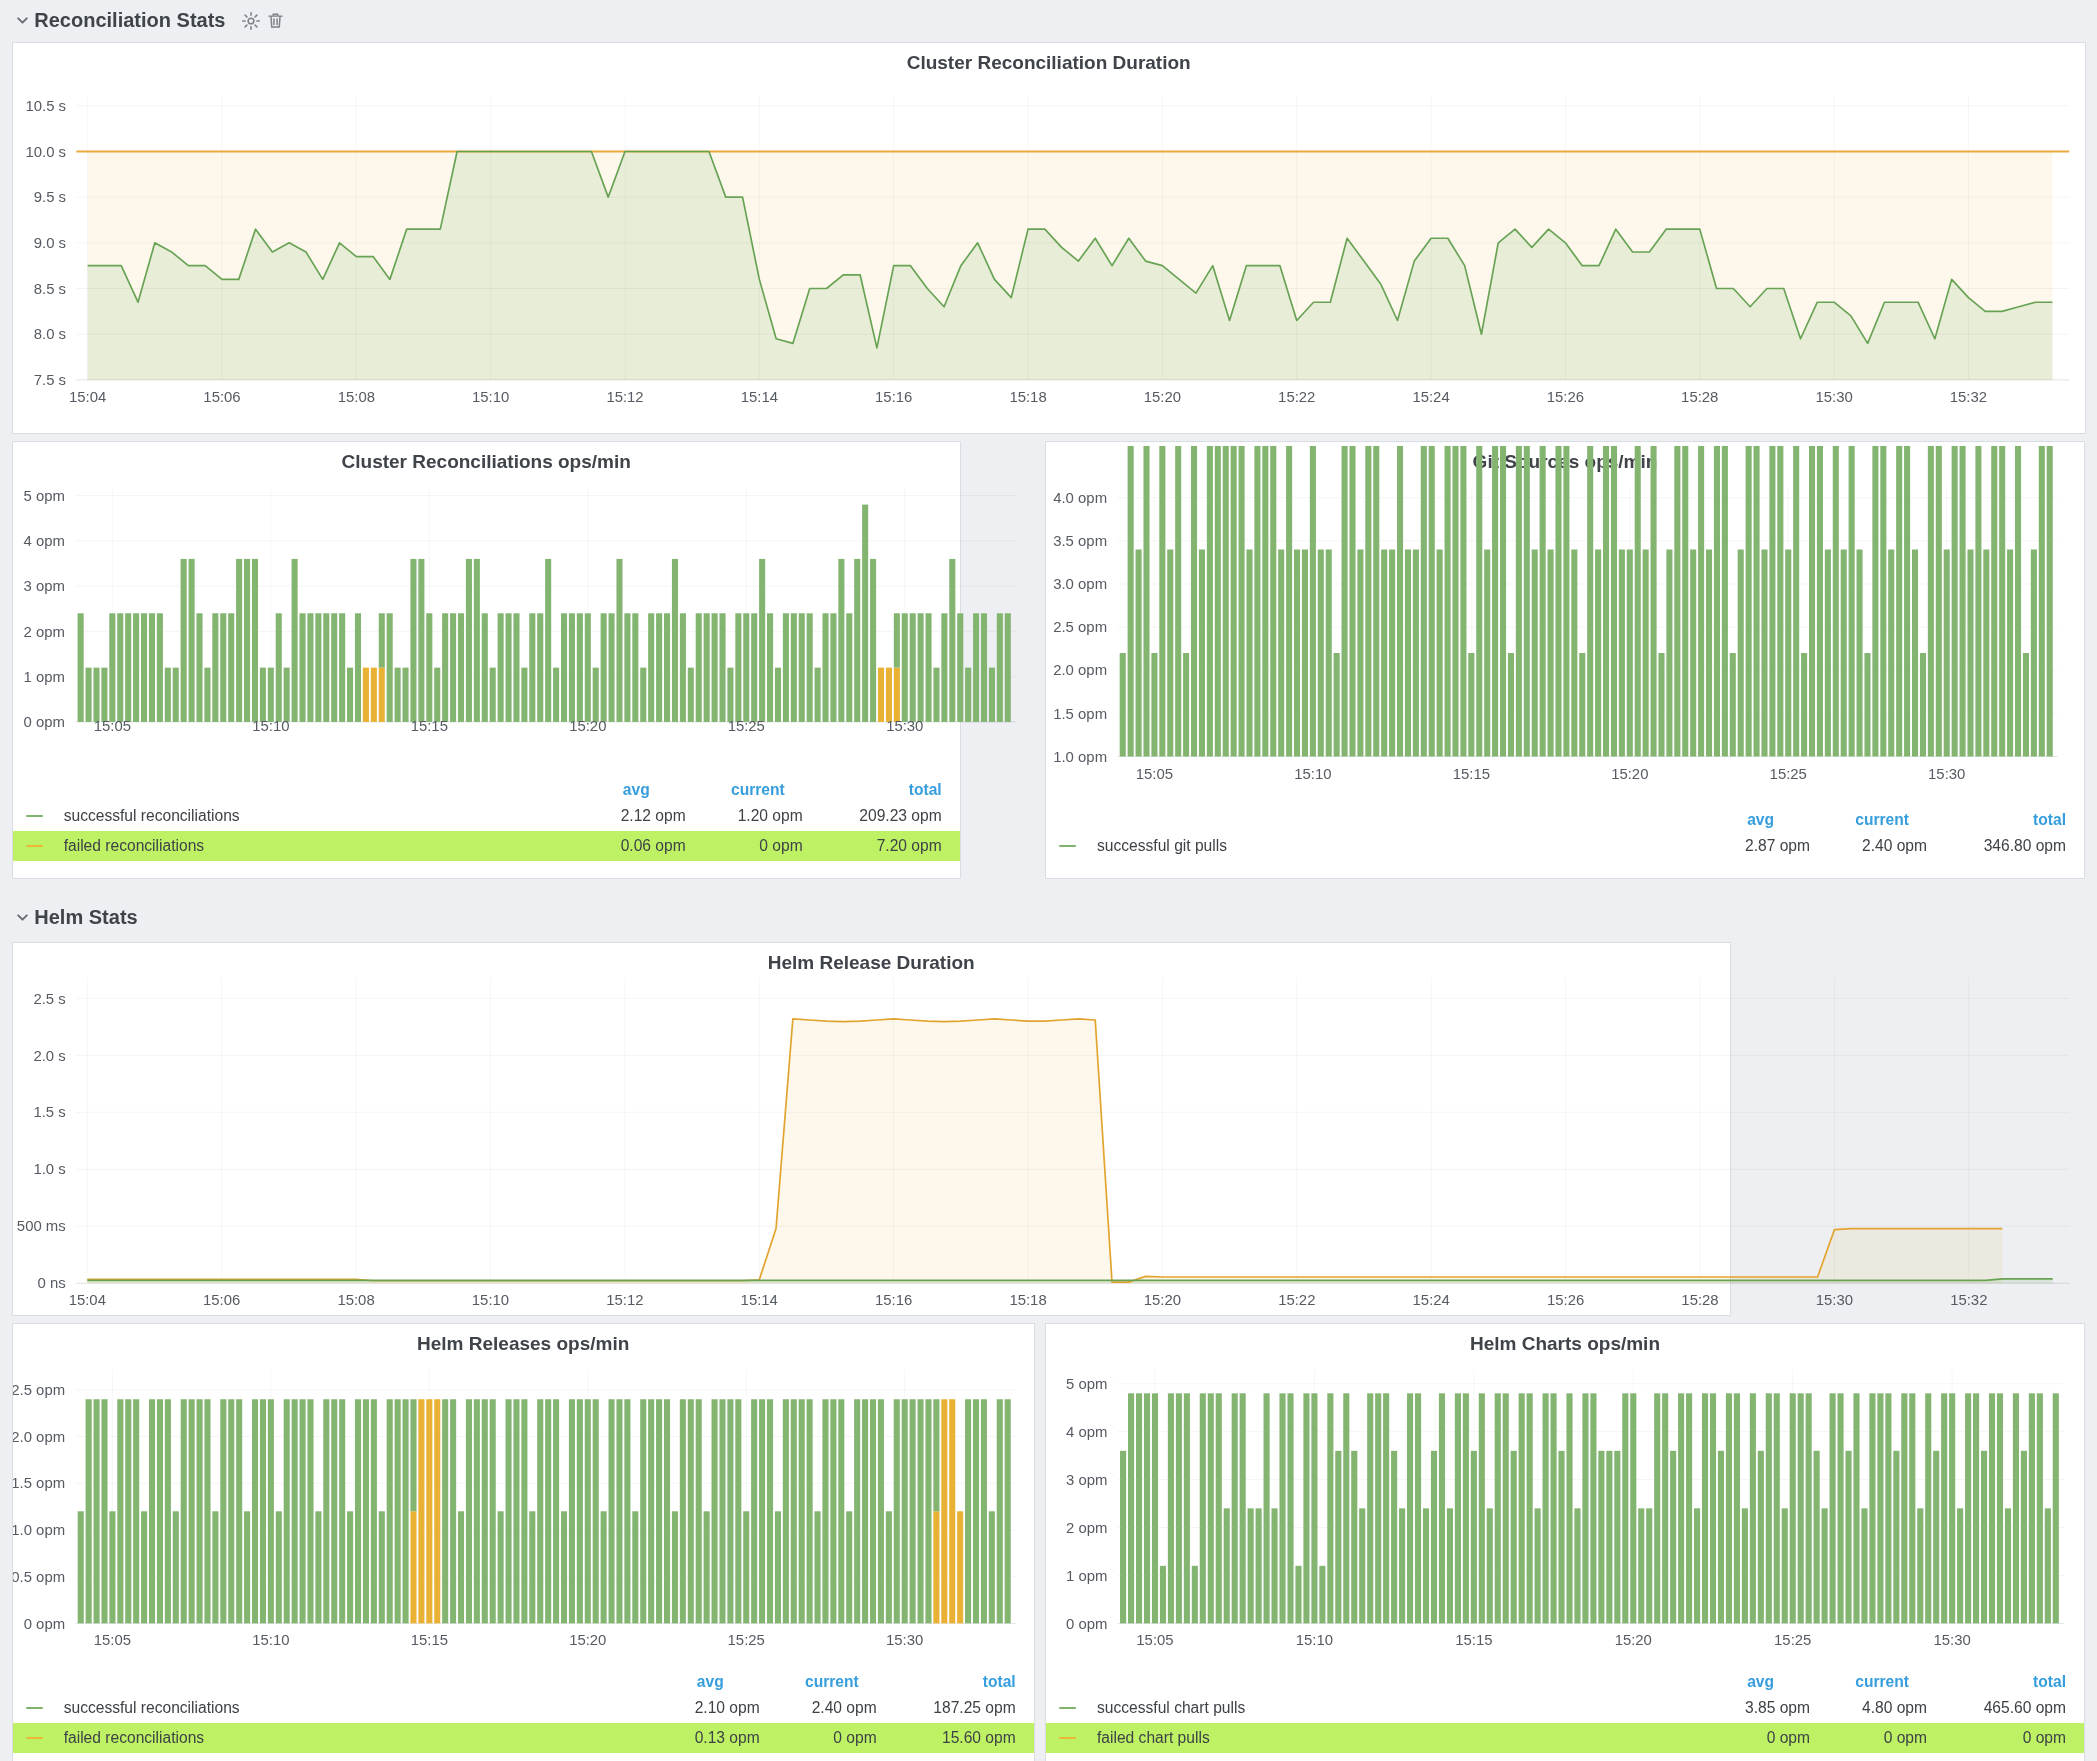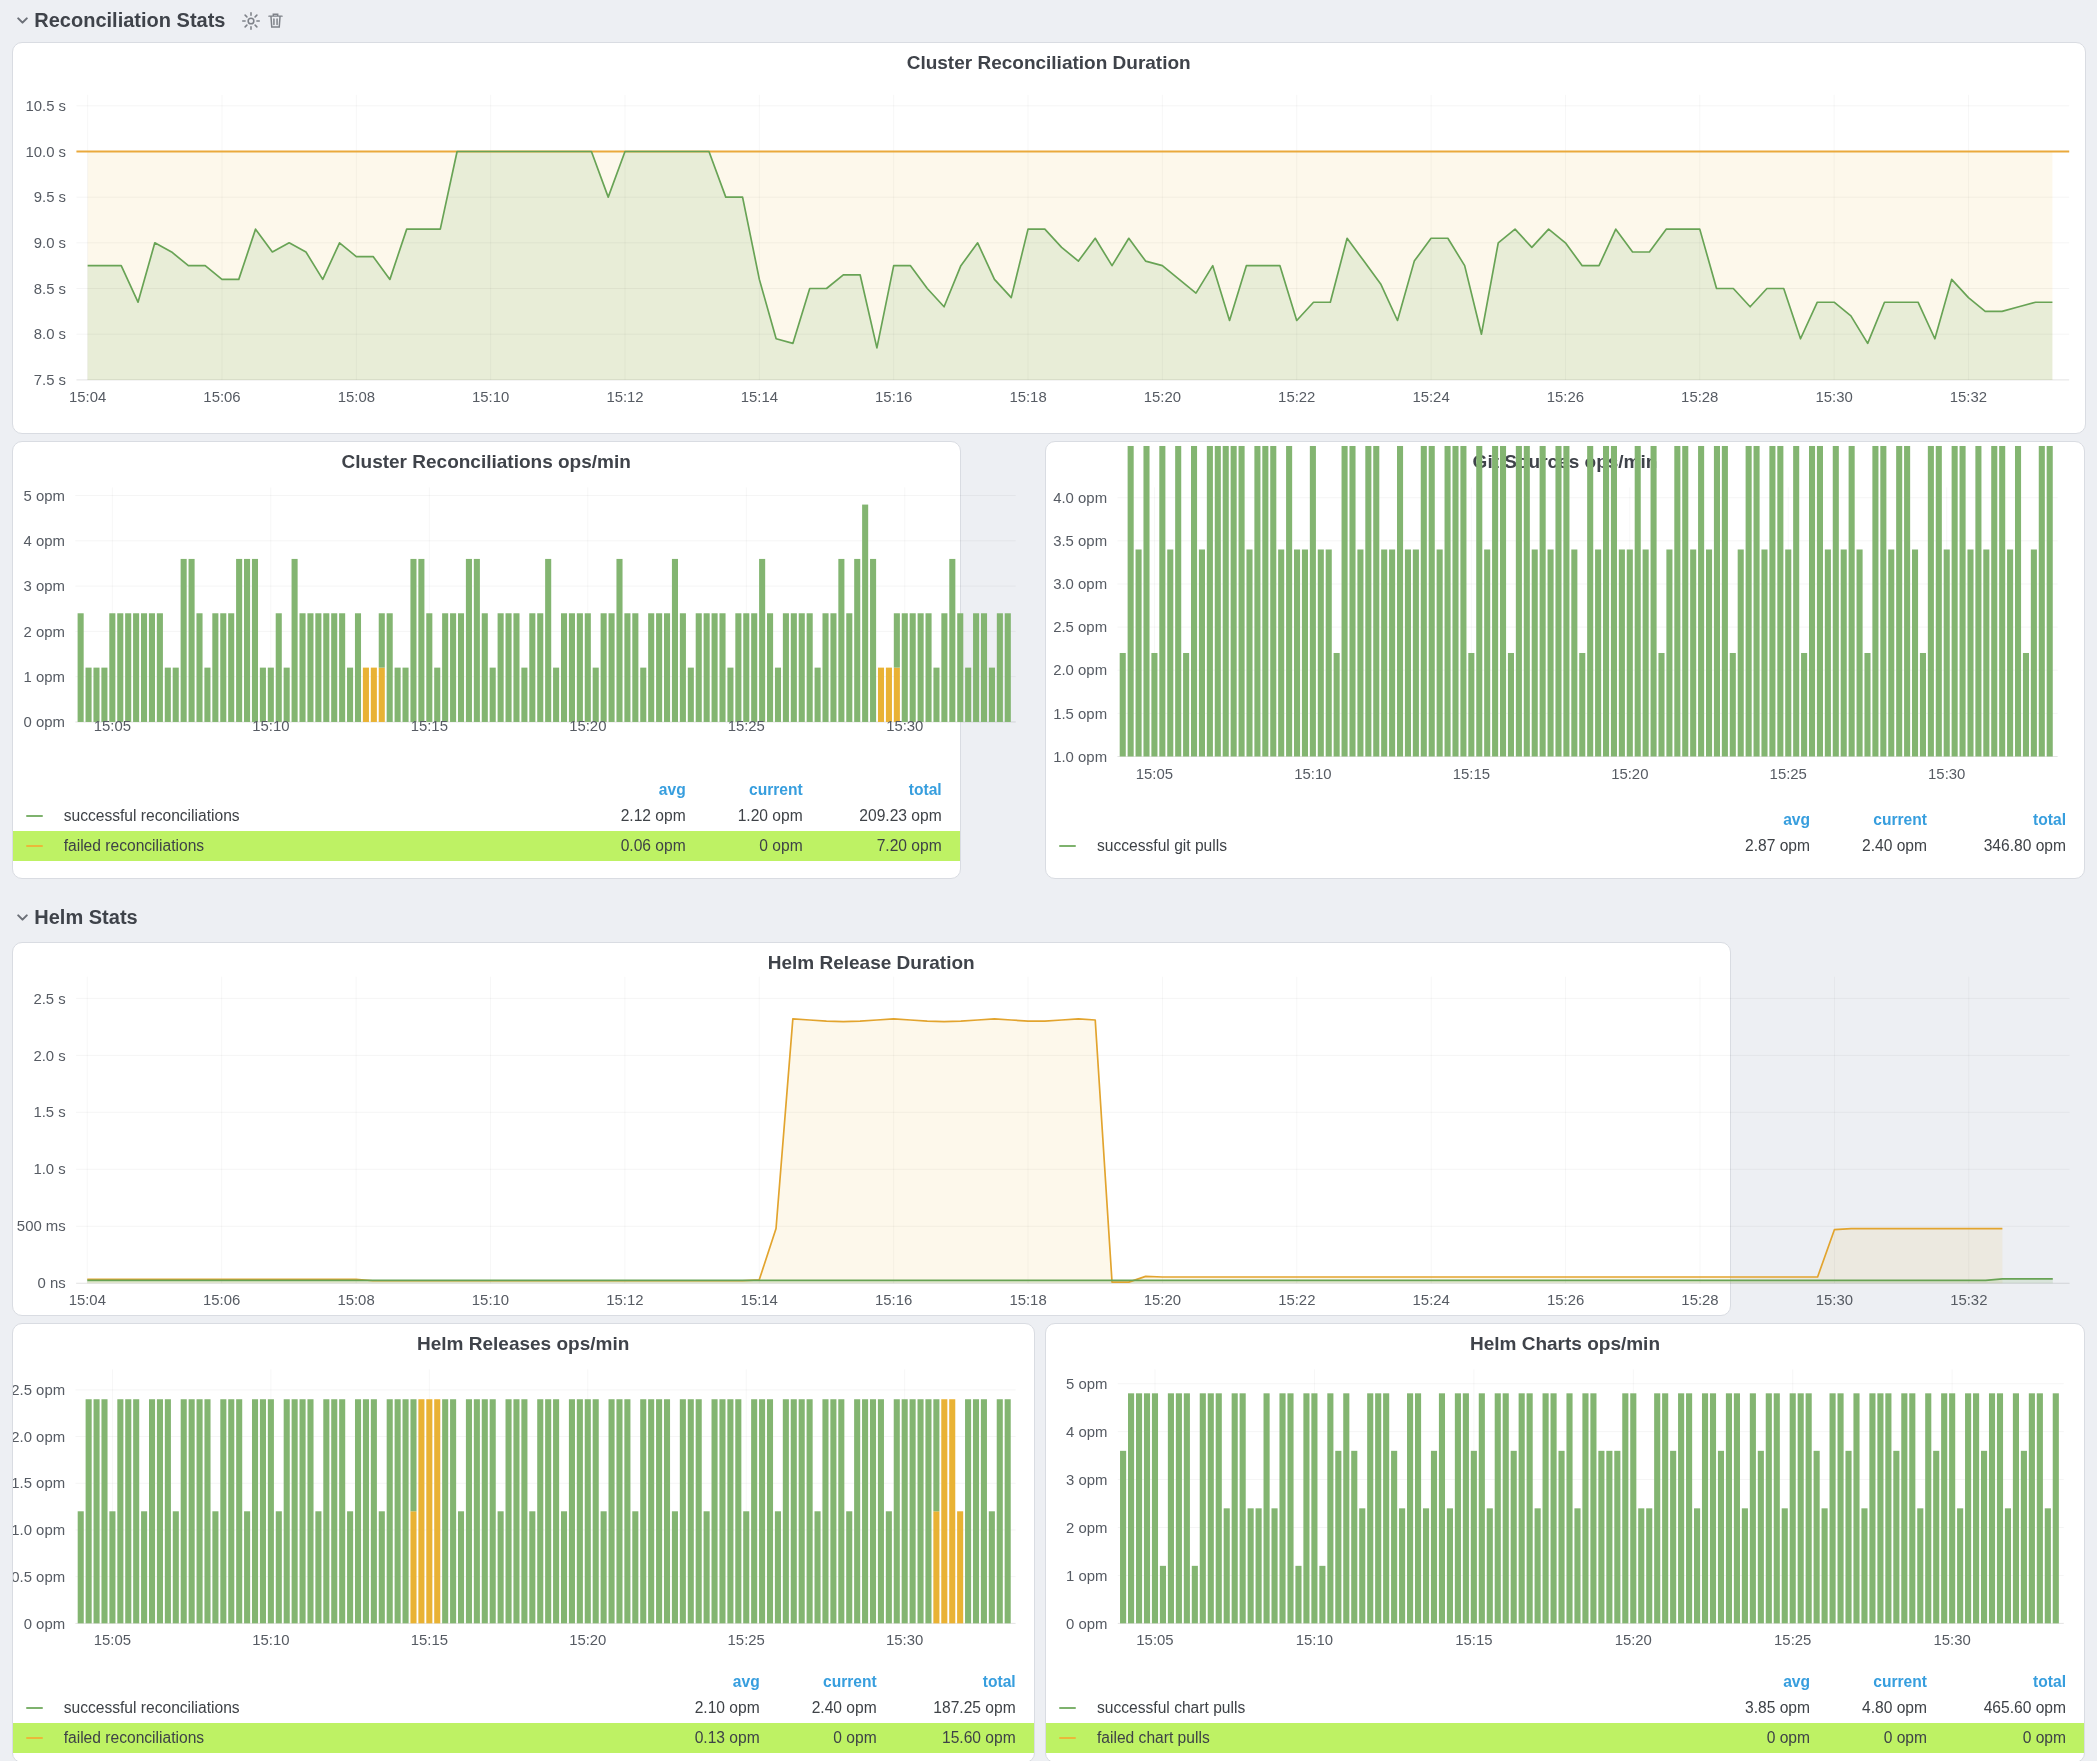--- a/index.html
+++ b/index.html
@@ -1,26 +1,26 @@
 <!DOCTYPE html>
 <html style="font-size:10.4px"><head>
 <meta charset="utf-8">
 <style>
   html,body{margin:0;padding:0;width:2097px;height:1761px;background:#edeff3;overflow:hidden;
     font-family:"Liberation Sans",sans-serif;-webkit-font-smoothing:antialiased;}
   .sec-header{position:absolute;display:flex;align-items:center;gap:3px;height:31px;cursor:pointer;}
   .sec-title{font-size:20px;font-weight:700;color:#3f434a;margin-right:11.7px;}
   .sec-icon{display:inline-flex;align-items:center;justify-content:center;opacity:.85;}
-  .panel{position:absolute;background:#ffffff;border:0.6px solid #d9dce2;border-radius:10px;box-sizing:border-box;}
+  .panel{position:absolute;background:#ffffff;border:0.6px solid #d9dce2;border-radius:1px;box-sizing:border-box;}
   .ptitle{position:absolute;left:0;right:0;top:9px;text-align:center;font-size:19px;font-weight:600;color:#3f434a;cursor:pointer;}
   .panel svg{position:absolute;left:0;top:0;}
   svg text{font-family:"Liberation Sans",sans-serif;font-size:23px;fill:#565b63;}
   .legend{position:absolute;left:0;right:0;font-size:15.6px;color:#3e4247;}
   .lrow{display:grid;grid-template-columns:38px 1fr 117px 117px 139px;align-items:center;height:30px;padding:0 18px 0 13px;}
-  .lrow.lhead{height:23px;}
+  .lrow.lhead{height:23px;gap:18px;}
   .ldash{width:17px;height:2.6px;border-radius:1.3px;}
   .llabel{cursor:pointer;}
   .lv{text-align:right;}
   .lh{color:#379ede;font-weight:700;cursor:pointer;}
   .striped{background:#bef264;}
 </style>
 </head>
 <body>
 
 <div class="sec-header" style="left:14.3px;top:5.2px;">

